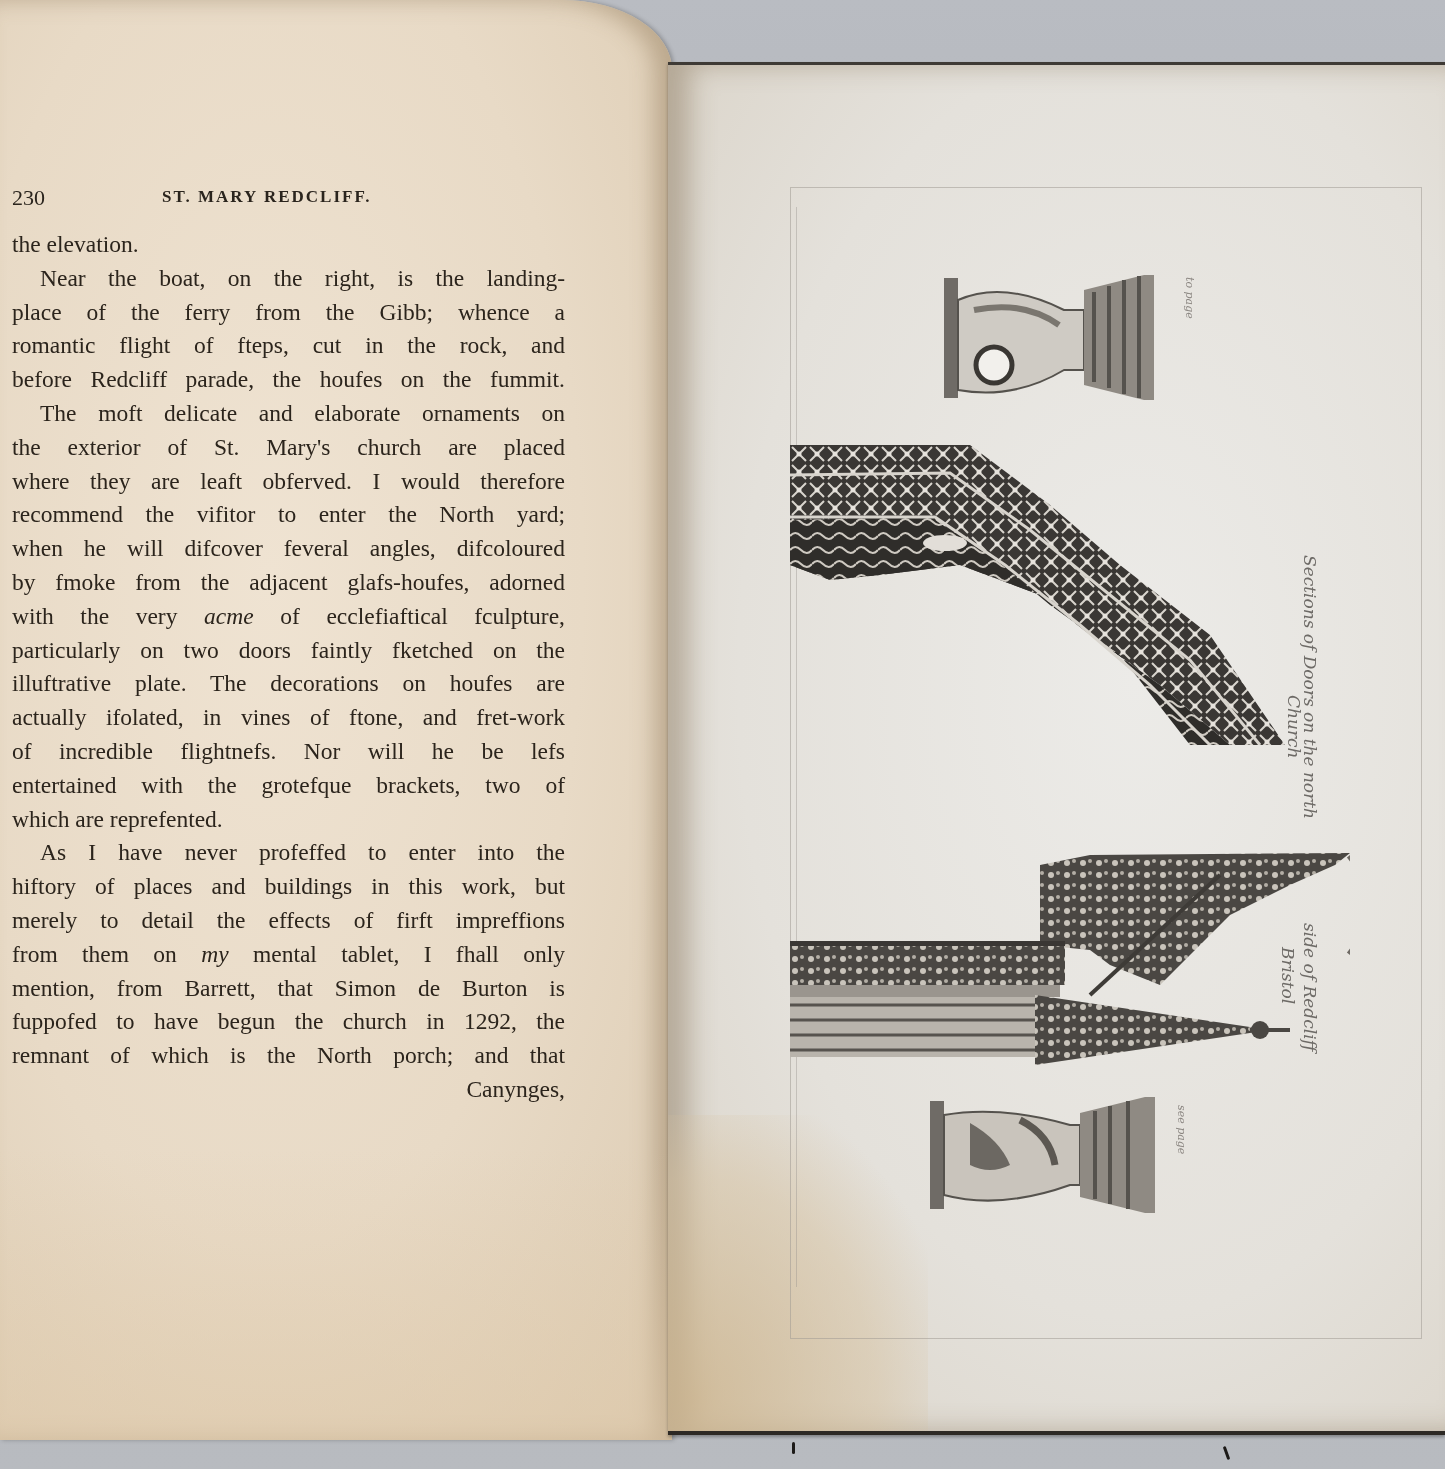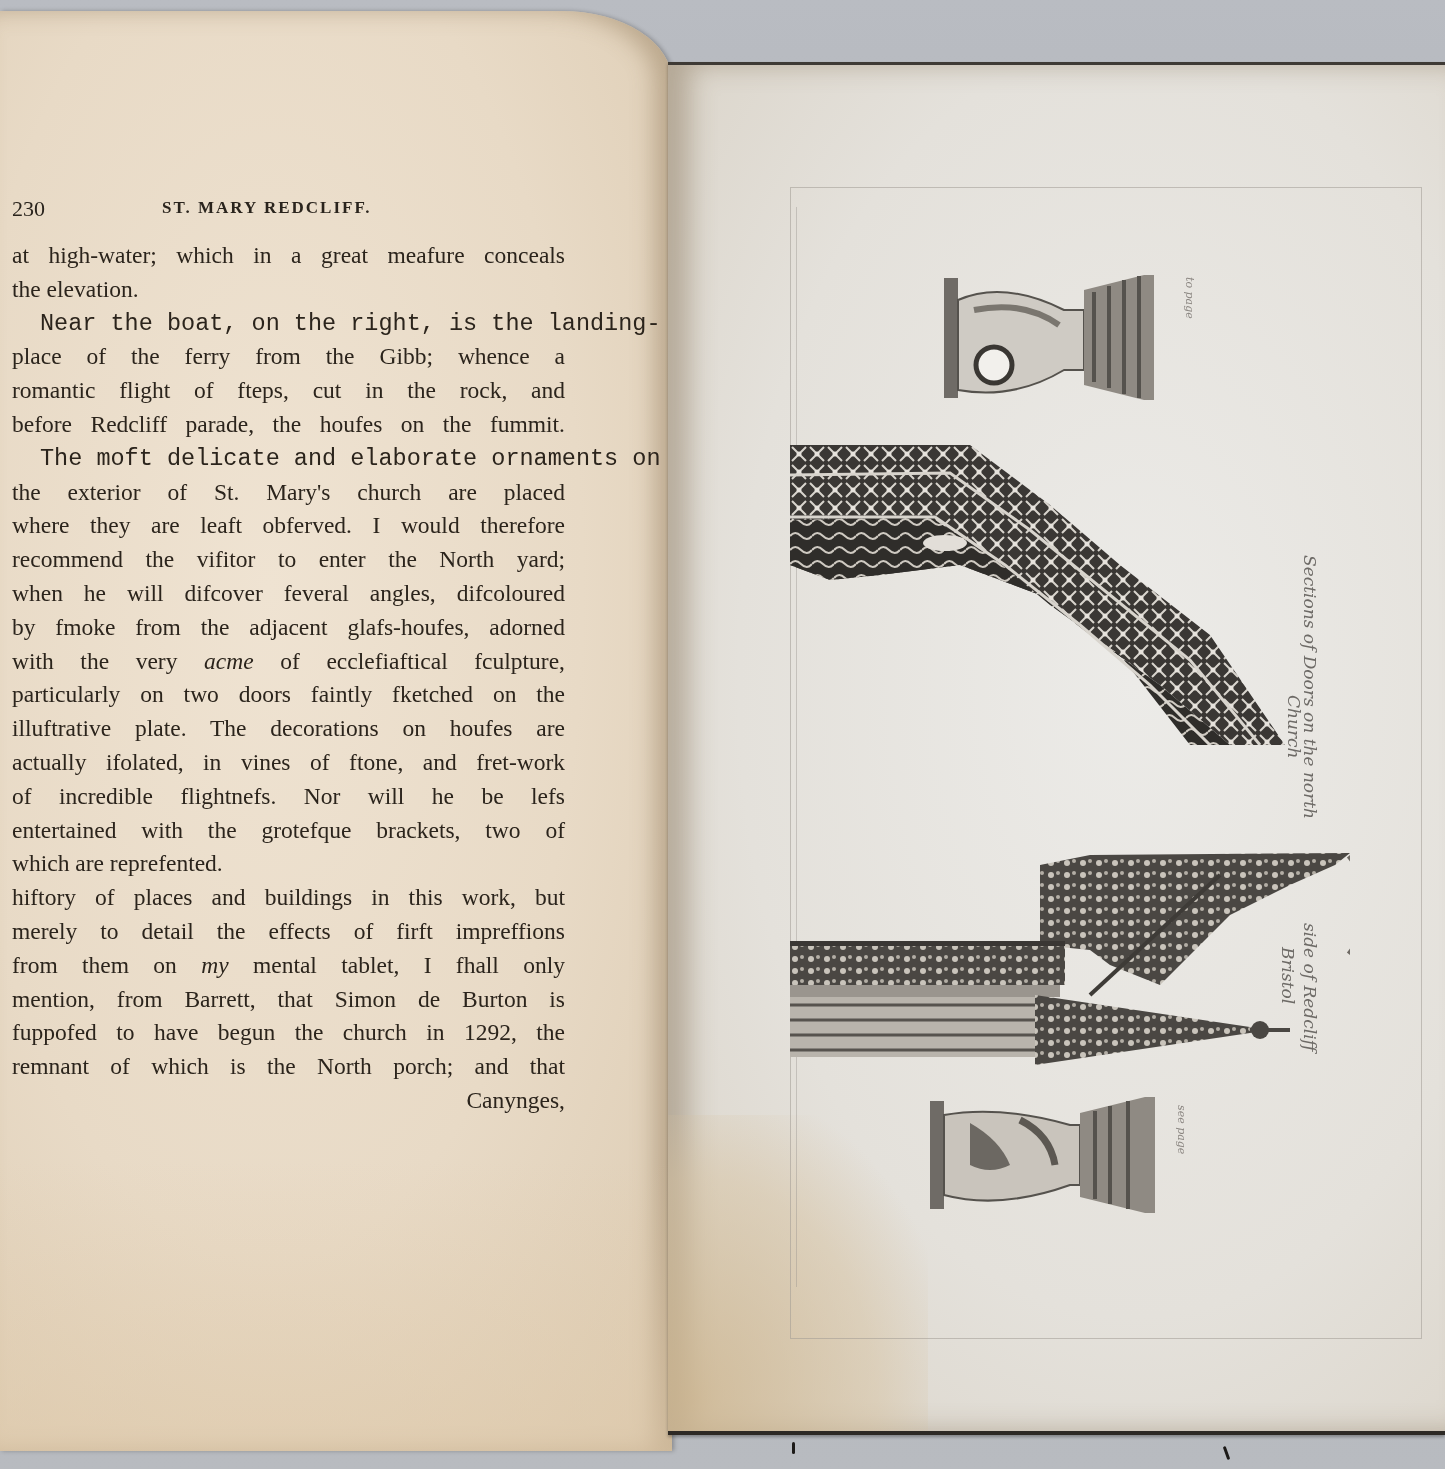--- a/index.html
+++ b/index.html
@@ -11,21 +11,20 @@
   .backdrop {
     position:absolute; left:0; top:0; width:1445px; height:1469px;
     background:linear-gradient(180deg,#b9bcc2 0%,#aeb1b7 40%,#b8bbc0 100%);
   }
   
   .page-left {
     position:absolute; left:0; top:0; width:672px; height:1440px;
     background:radial-gradient(ellipse at 40% 40%, #efe3d2 0%, #e8dac6 55%, #dccbb2 100%);
     border-top-right-radius:110px 70px;
     box-shadow: inset -18px 0 22px rgba(120,95,60,0.35), 2px 0 4px rgba(0,0,0,0.25);
-    margin-top: 11px;
   }
   .page-left .stain {
     position:absolute; left:0; top:1150px; width:672px; height:290px;
     background:linear-gradient(180deg, rgba(230,214,190,0) 0%, rgba(222,200,168,0.55) 100%);
   }
   .running-head {
     position:absolute; left:12px; top:185px; width:560px; height:30px;
   }
   .folio {
     position:absolute; left:0; top:0; font-size:22px; color:#2a241d;
@@ -35,21 +34,21 @@
     position:absolute; left:150px; top:2px; font-size:17px; letter-spacing:2px;
     color:#2a241d; font-weight:bold;text-align:center;
   }
   .body-text {
     position:absolute; left:12px; top:228px; width:553px;
     color:#2b241c; font-size:23.5px; line-height:33.8px;
     text-align:justify;
   }
   .body-text .line { display:block; text-align-last:justify; white-space:nowrap; }
   .body-text .line.last { text-align-last:left; }
-  .body-text .line.indent { padding-left:28px;font-family:Liberation Mono, monospace; }
+  .body-text .line.indent { padding-left:28px; }
   .body-text .line.right { text-align-last:right; text-align:center; }
   .body-text em { }
 
   
   .page-right {
     position:absolute; left:668px; top:62px; width:777px; height:1366px;
     background:radial-gradient(ellipse at 60% 45%, #ecebe8 0%, #e4e1db 60%, #d9d2c6 100%);
     box-shadow: inset 22px 0 26px rgba(110,85,55,0.35), 0 2px 3px rgba(0,0,0,0.3);
     border-top:3px solid #3e3a35;
     border-bottom:4px solid #2d2925;
@@ -84,21 +83,20 @@
 
 <div class="page-left">
   <div class="stain"></div>
 
   <div class="running-head">
     <span class="folio">230</span>
     <span class="head-title">ST. MARY REDCLIFF.</span>
   </div>
 
   <div class="body-text">
-    <span class="line">at high-water; which in a great meafure conceals</span>
     <span class="line last">the elevation.</span>
     <span class="line indent">Near the boat, on the right, is the landing-</span>
     <span class="line">place of the ferry from the Gibb; whence a</span>
     <span class="line">romantic flight of fteps, cut in the rock, and</span>
     <span class="line">before Redcliff parade, the houfes on the fummit.</span>
     <span class="line indent">The moft delicate and elaborate ornaments on</span>
     <span class="line">the exterior of St. Mary's church are placed</span>
     <span class="line">where they are leaft obferved. I would therefore</span>
     <span class="line">recommend the vifitor to enter the North yard;</span>
     <span class="line">when he will difcover feveral angles, difcoloured</span>
@@ -107,20 +105,21 @@
       <span>with the very</span>
       <em>acme</em>
       <span>of ecclefiaftical fculpture,</span>
     </span>
     <span class="line">particularly on two doors faintly fketched on the</span>
     <span class="line">illuftrative plate. The decorations on houfes are</span>
     <span class="line">actually ifolated, in vines of ftone, and fret-work</span>
     <span class="line">of incredible flightnefs. Nor will he be lefs</span>
     <span class="line">entertained with the grotefque brackets, two of</span>
     <span class="line last">which are reprefented.</span>
+    <span class="line indent">As I have never profeffed to enter into the</span>
     <span class="line">hiftory of places and buildings in this work, but</span>
     <span class="line">merely to detail the effects of firft impreffions</span>
     <span class="line" style="word-spacing:10px;">
       <span>from them on</span>
       <em>my</em>
       <span>mental tablet, I fhall only</span>
     </span>
     <span class="line">mention, from Barrett, that Simon de Burton is</span>
     <span class="line">fuppofed to have begun the church in 1292, the</span>
     <span class="line">remnant of which is the North porch; and that</span>

